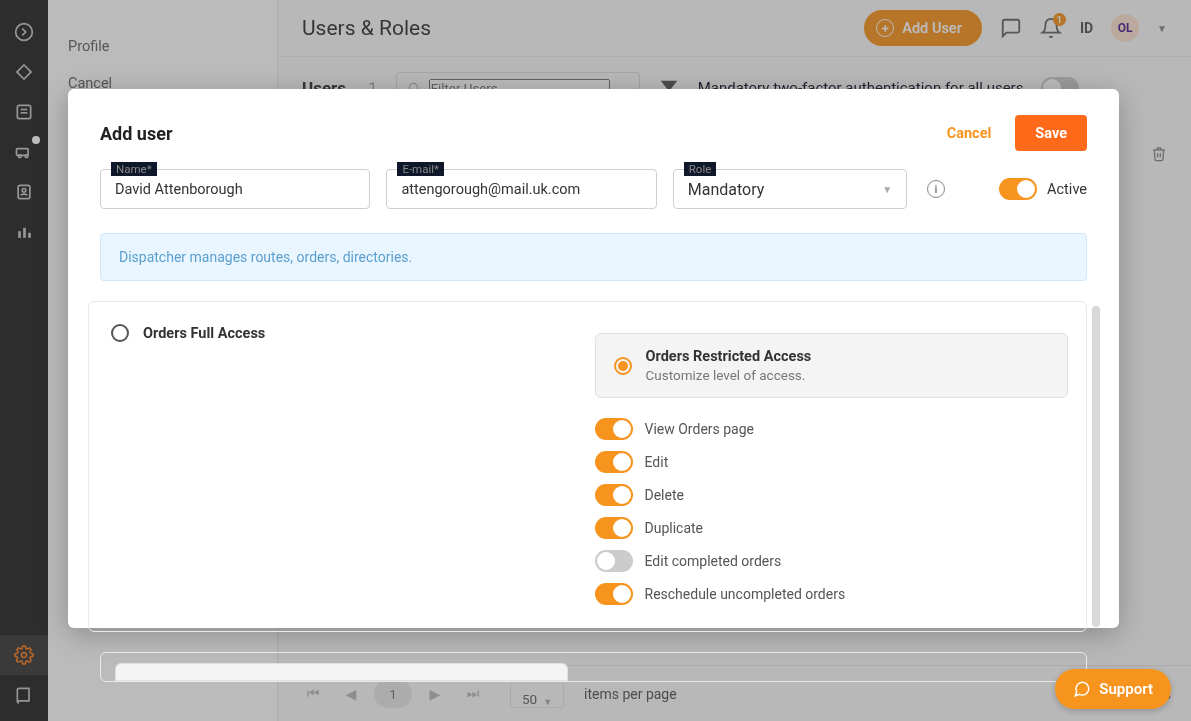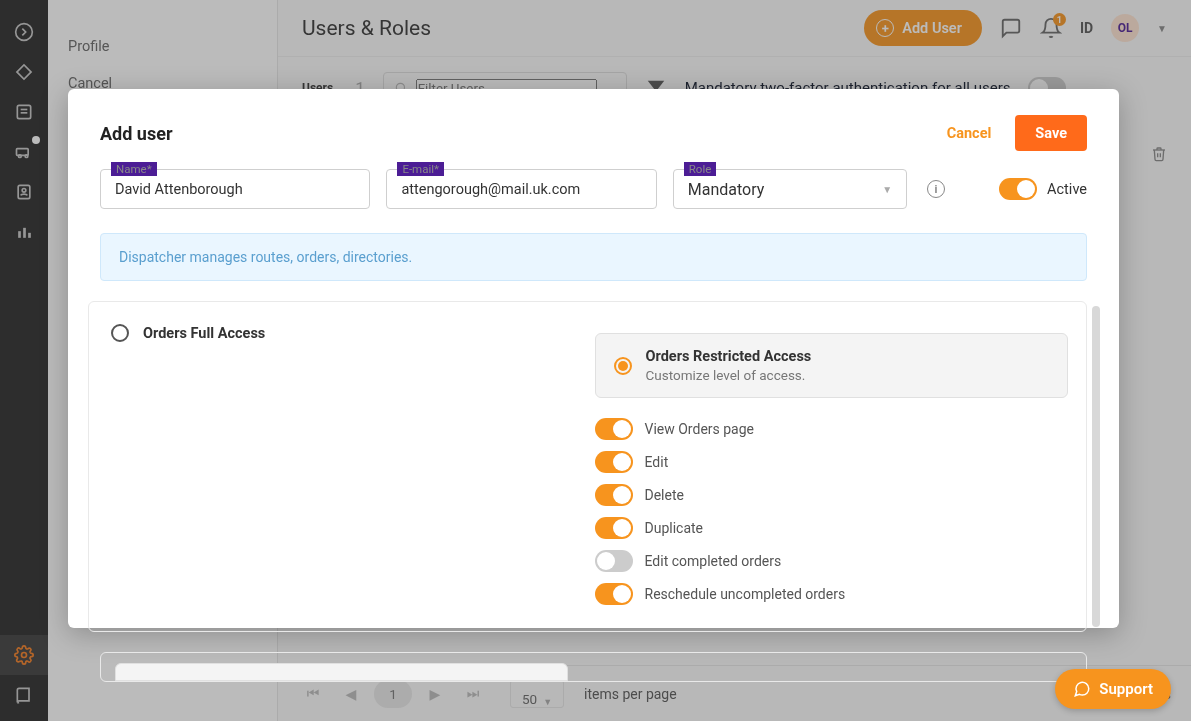--- a/index.html
+++ b/index.html
@@ -24,21 +24,21 @@
   .add-user-btn { background:#f7941e; color:#fff; border:none; border-radius:18px; height:36px; padding:0 20px 0 12px; display:flex; align-items:center; gap:8px; font-weight:600; font-size:14.5px; cursor:pointer;}
   .add-user-btn .plus-icon { width:18px; height:18px; border:1.5px solid #fff; border-radius:50%; display:flex; align-items:center; justify-content:center; font-size:13px; line-height:1;}
   .hicon { width:22px; height:22px; color:#666; display:flex; align-items:center; justify-content:center; position:relative; cursor:pointer;}
   .hicon svg { width:22px; height:22px; }
   .bell-badge { position:absolute; top:-4px; right:-4px; background:#f7941e; color:#fff; font-size:9px; width:13px; height:13px; border-radius:50%; display:flex; align-items:center; justify-content:center; font-weight:700;}
   .id-lab { font-size:14px; font-weight:700; color:#555; }
   .avatar { width:28px; height:28px; border-radius:50%; background:#ffe4d1; color:#4c1d95; font-size:12px; font-weight:700; display:flex; align-items:center; justify-content:center; }
   .caret { font-size:10px; color:#888; cursor:pointer;}
 
   .filter-row { height:62px; display:flex; align-items:center; padding:0 24px; gap:18px; }
-  .users-label { font-size:12px; font-weight:700; color:#333; }
+  .users-label { font-size:17px; font-weight:700; color:#333; }
   .users-count { font-size:17px; color:#aaa; margin-left:4px;}
   .filter-input { border:1px solid #ddd; border-radius:4px; height:32px; width:244px; display:flex; align-items:center; padding:0 10px; gap:8px; color:#bbb; font-size:14px;}
   .funnel { color:#555; }
   .mfa-label { font-size:15px; color:#0f172a; }
   .toggle-track { width:38px; height:22px; border-radius:11px; background:#ccc; position:relative; cursor:pointer;}
   .toggle-track.on { background:#f7941e; }
   .toggle-knob { width:18px; height:18px; border-radius:50%; background:#fff; position:absolute; top:2px; left:2px; transition:left .1s;}
   .toggle-track.on .toggle-knob { left:18px; }
 
   
@@ -57,21 +57,21 @@
   .modal { position:absolute; left:68px; right:72px; top:89px; bottom:93px; background:#fff; border-radius:6px; display:flex; flex-direction:column; padding:0 0 16px 0; box-shadow:0 6px 28px rgba(0,0,0,0.25);}
   .modal-head { display:flex; align-items:center; padding:26px 32px 0 32px;}
   .modal-title { font-size:18px; font-weight:700; color:#222; }
   .m-actions { margin-left:auto; display:flex; gap:24px; align-items:center;}
   .btn-cancel { color:#f7941e; font-weight:700; font-size:14.5px; cursor:pointer; }
   .btn-save { background:#ff6a1a; color:#fff; border:none; border-radius:4px; height:36px; padding:0 20px; font-weight:700; font-size:14.5px; cursor:pointer;}
   .form-row { display:flex; gap:16px; padding:18px 32px 0 32px; align-items:center;}
   .field { flex:1; position:relative; border:1px solid #cfcfcf; border-radius:4px; height:40px; display:flex; align-items:center; padding:0 14px;}
   .field.role { flex:0.85; justify-content:space-between; color:#333;}
   .field input, .field select { border:none; outline:none; width:100%; font-size:14.5px; color:#333; background:transparent;}
-  .float-label { position:absolute; top:-8px; left:10px; background:#4c1d95; padding:0 5px; font-size:11.5px; color:#888;}
+  .float-label { position:absolute; top:-8px; left:10px; background:#0f172a; padding:0 5px; font-size:11.5px; color:#888;}
   .info-ic { width:18px; height:18px; border:1.5px solid #888; border-radius:50%; display:flex; align-items:center; justify-content:center; color:#888; font-size:11px; font-weight:700; margin-left:4px; cursor:pointer;}
   .active-wrap { display:flex; align-items:center; gap:10px; margin-left:10px;padding-left:28px;}
   .active-lab { font-size:14.5px; color:#333; }
 
   .desc-bar { margin:24px 32px 0 32px; background:#eaf6ff; border:1px solid #cfe8fb; border-radius:4px; padding:15px 18px; color:#5a9fcf; font-size:14px;}
 
   .perm-panel { margin:20px 32px 0 20px; border:1px solid #e9e9e9; border-radius:6px; padding:22px 18px 26px 18px; display:flex; gap:14px; position:relative;}
   .perm-col { flex:1; }
   .radio-card { border:1.5px solid #e5e5e5; border-radius:6px; padding:14px 18px; display:flex; align-items:center; gap:14px; cursor:pointer;margin-top:9px;}
   .radio-card.sel { background:#f4f4f4; border-color:#e0e0e0;}

